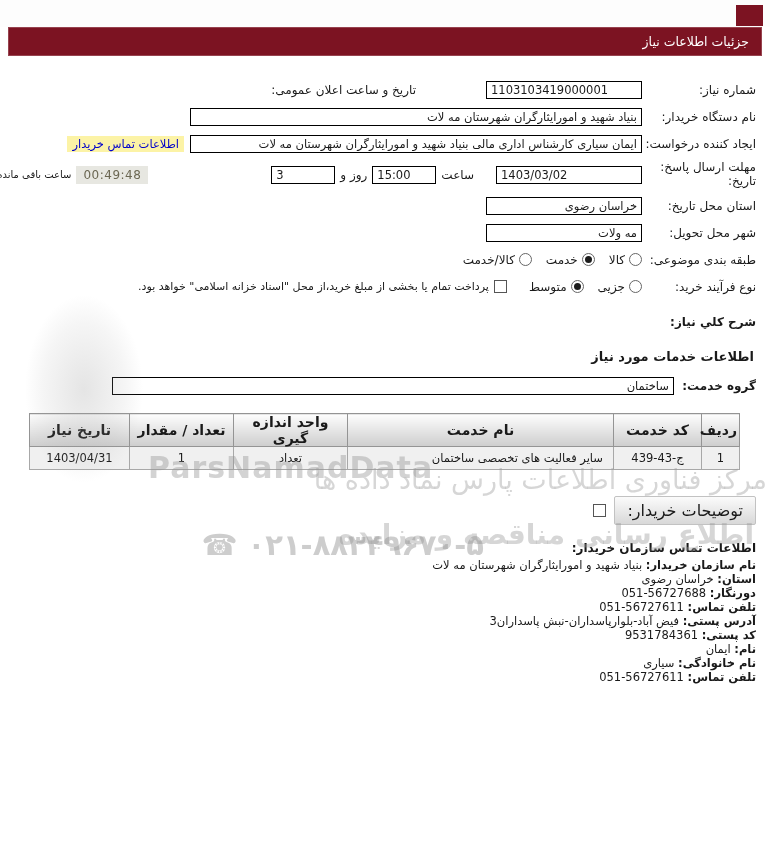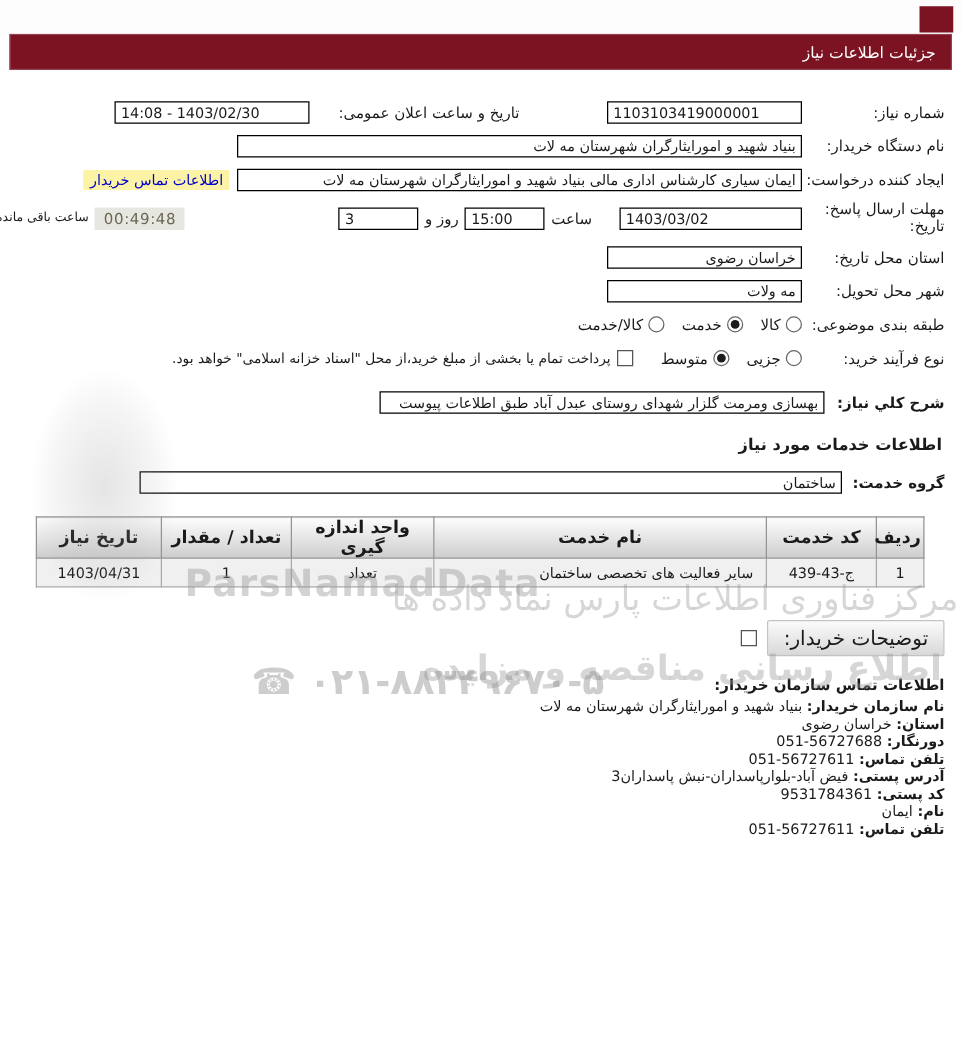--- a/index.html
+++ b/index.html
@@ -70,21 +70,20 @@
 <div class="titlebar">
   <span>جزئیات اطلاعات نیاز</span>
 </div>
 
 <div class="content">
 
   <div class="frow">
     <span class="lblcol">شماره نیاز:</span>
     <div class="inp ltr w156">1103103419000001</div>
     <span class="lb mr70">تاریخ و ساعت اعلان عمومی:</span>
-    <div class="inp ltr w156 mr23">14:08 - 1403/02/30</div>
   </div>
 
   <div class="frow">
     <span class="lblcol">نام دستگاه خریدار:</span>
     <div class="inp w452">بنیاد شهید و امورایثارگران شهرستان مه لات</div>
   </div>
 
   <div class="frow">
     <span class="lblcol">ایجاد کننده درخواست:</span>
     <div class="inp w452">ایمان سیاری کارشناس اداری مالی بنیاد شهید و امورایثارگران شهرستان مه لات</div>
@@ -140,21 +139,20 @@
     <span class="opt">
       <span class="radio on"></span>
       <span>متوسط</span>
     </span>
     <span class="checkbox mr8"></span>
     <span class="chk-text">پرداخت تمام یا بخشی از مبلغ خرید،از محل "اسناد خزانه اسلامی" خواهد بود.</span>
   </div>
 
   <div class="frow desc-row">
     <span class="b lb" style="width:96px">شرح کلي نیاز:</span>
-    <div class="inp w356">بهسازی ومرمت گلزار شهدای روستای عبدل آباد طبق اطلاعات پیوست</div>
   </div>
 
   <div class="sec-head">اطلاعات خدمات مورد نیاز</div>
 
   <div class="frow">
     <span class="b lb" style="width:82px">گروه خدمت:</span>
     <div class="inp w562">ساختمان</div>
   </div>
 
   <table class="tbl">
@@ -217,20 +215,24 @@
   <div class="cline">
     <span class="lab">کد پستی:</span>
     <span class="num">9531784361</span>
   </div>
 
   <div class="cline">
     <span class="lab">نام:</span>
     <span>ایمان</span>
   </div>
   <div class="cline">
+    <span class="lab">نام خانوادگی:</span>
+    <span>سیاری</span>
+  </div>
+  <div class="cline">
     <span class="lab">تلفن تماس:</span>
     <span class="num">051-56727611</span>
   </div>
 
 </div>
 
 <div class="wm">
   <div class="wm-stamp"></div>
   <div class="wm-latin">ParsNamadData</div>
   <div class="wm-l1">مرکز فناوری اطلاعات پارس نماد داده ها</div>

